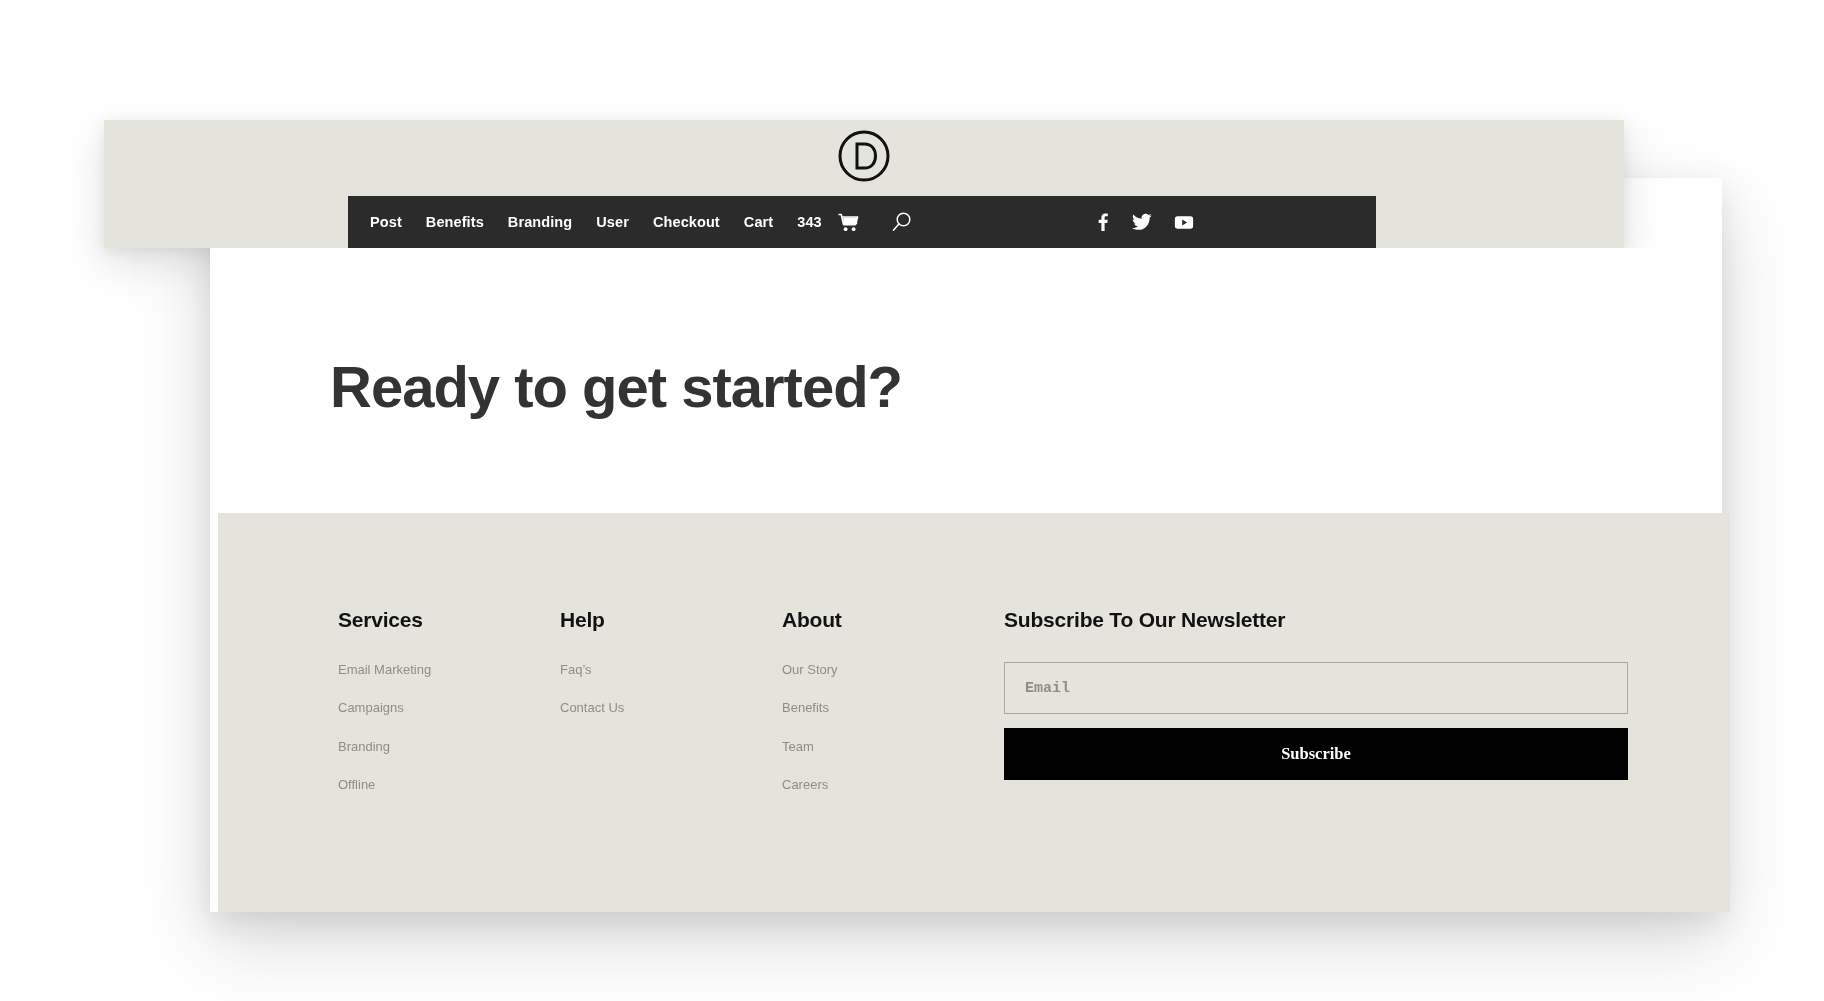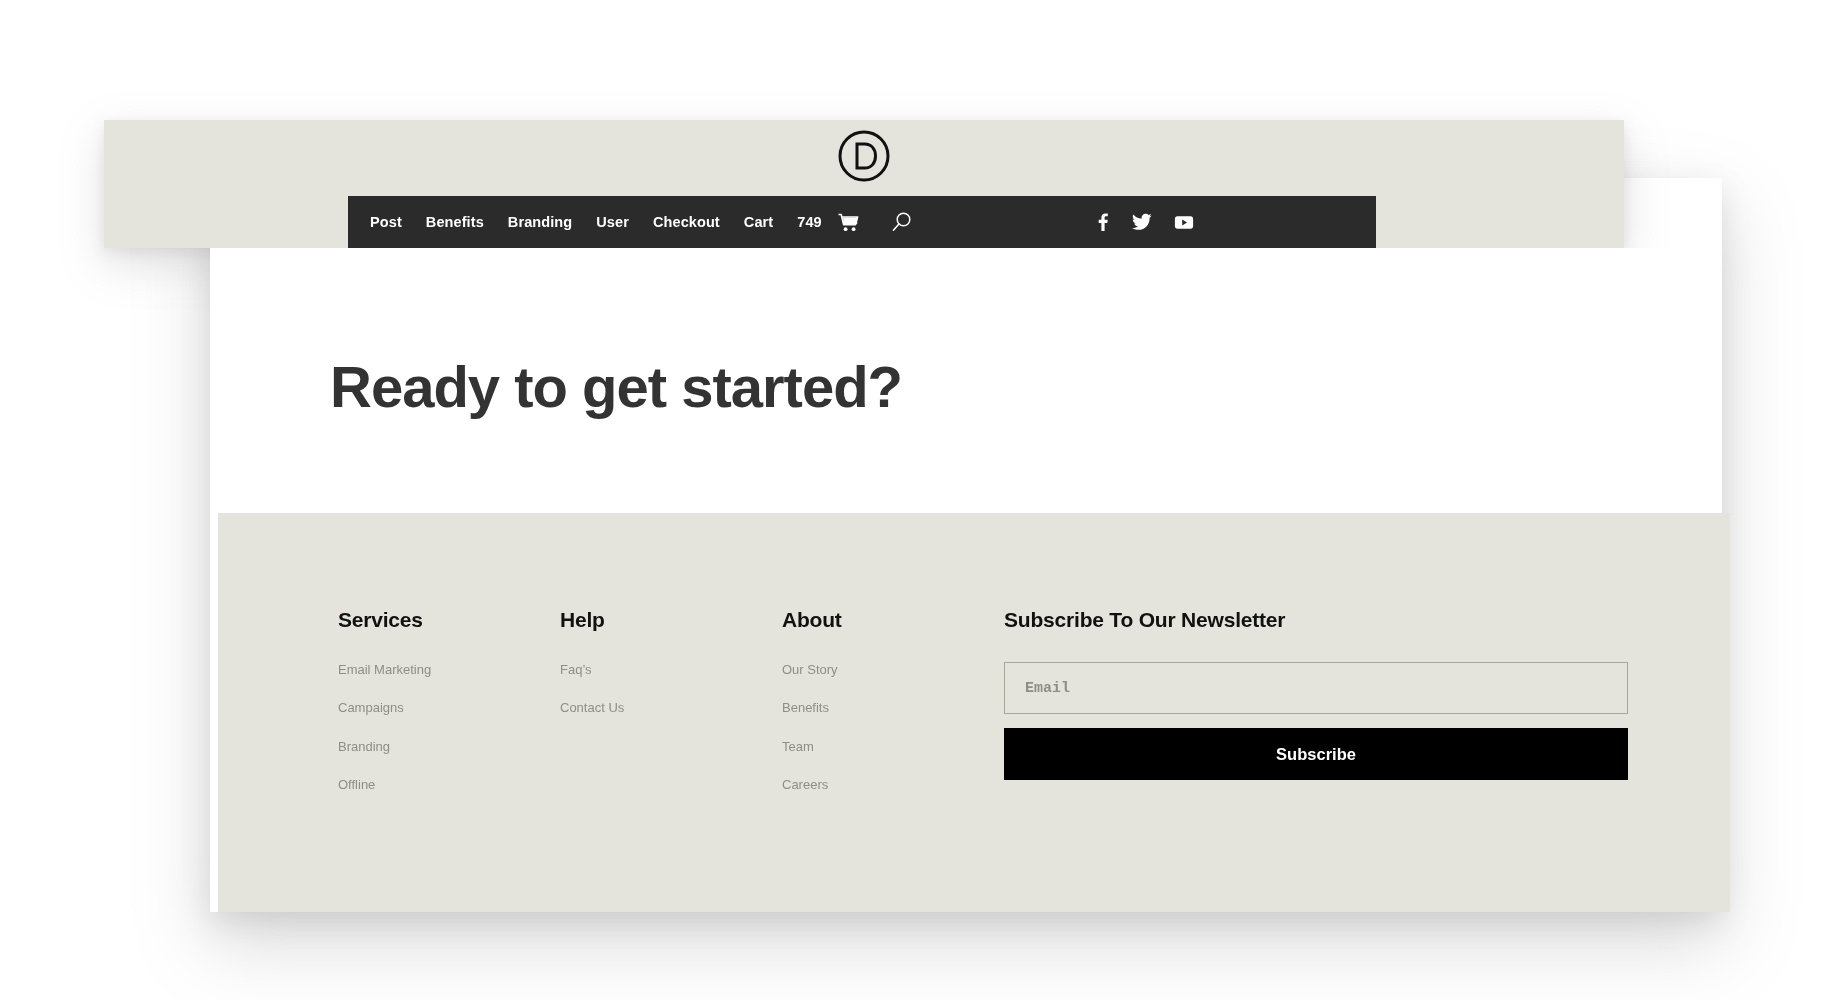--- a/index.html
+++ b/index.html
@@ -206,21 +206,21 @@
   #subscribe-btn {
     display: block;
     width: 100%;
     height: 52px;
     background: #000000;
     color: #ffffff;
     border: none;
     font-size: 16.5px;
     font-weight: bold;
     cursor: pointer;
-    font-family: Liberation Sans, sans-serif;
+    font-family: Liberation Serif, serif;
   }
 </style>
 </head>
 <body>
 
 <div id="stage">
 
   <div id="content-card"></div>
 
   <div id="header-band">
@@ -233,21 +233,21 @@
   </div>
 
   <div id="navbar">
     <div id="nav-left">
       <span class="nav-link">Post</span>
       <span class="nav-link">Benefits</span>
       <span class="nav-link">Branding</span>
       <span class="nav-link">User</span>
       <span class="nav-link">Checkout</span>
       <span class="nav-link">Cart</span>
-      <span class="nav-link">749</span>
+      <span class="nav-link">343</span>
 
       <span class="nav-icon-btn" style="margin-left:-8px;">
         <svg width="21" height="19" viewBox="0 0 21 19">
           <path d="M0.5 1.5 L3.2 1.5 L5.6 11.6 L17.4 11.6 L19.6 4.0 L4.3 4.0" fill="none" stroke="#ffffff" stroke-width="1.6" stroke-linejoin="round"></path>
           <rect x="5.2" y="4.6" width="14.0" height="6.6" fill="#ffffff"></rect>
           <circle cx="7.6" cy="16.2" r="1.9" fill="#ffffff"></circle>
           <circle cx="15.6" cy="16.2" r="1.9" fill="#ffffff"></circle>
         </svg>
       </span>
 

